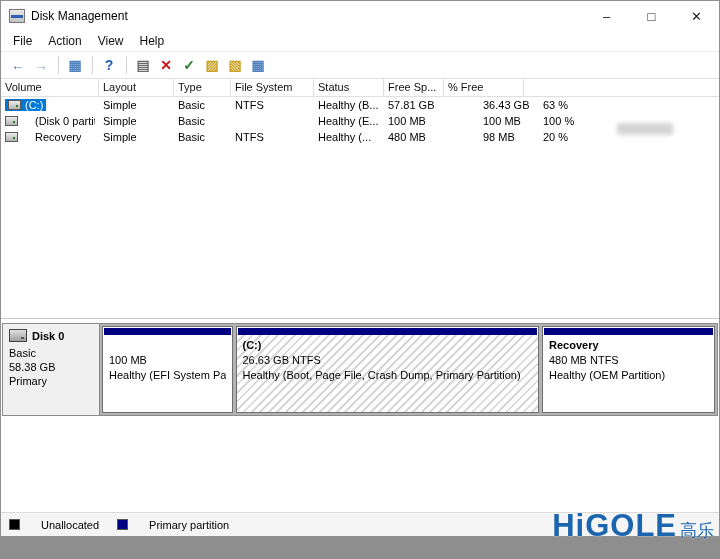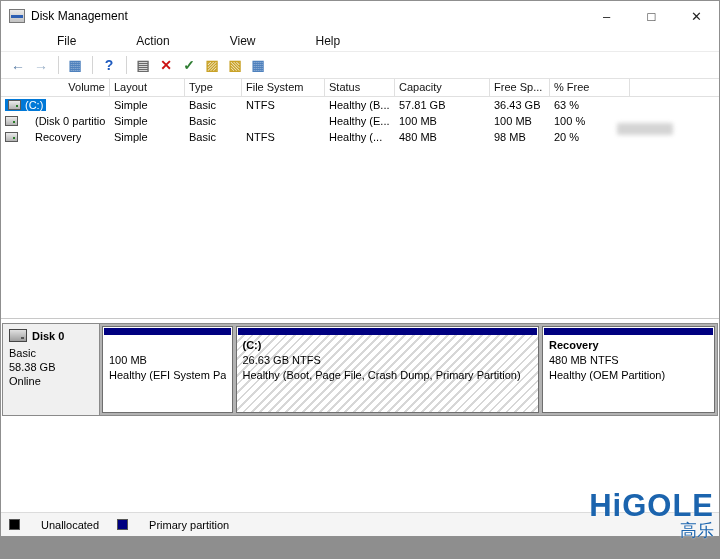--- a/index.html
+++ b/index.html
@@ -14,37 +14,37 @@
               border: 1px solid #777; background: linear-gradient(#e9e9e9, #c2c2c2); }
   .app-icon::after { content: ""; position: absolute; left: 1px; right: 1px; top: 5px; height: 3px; background: #2d5fb3; }
   .title-text { font-size: 12px; color: #000; }
   .win-controls { margin-left: auto; display: flex; height: 100%; }
   .tbtn { width: 45px; height: 100%; display: flex; align-items: center; justify-content: center;
           font-size: 13px; color: #222; cursor: default; }
 
   
   .menubar { height: 21px; display: flex; align-items: center; padding-left: 4px;
              border-bottom: 1px solid #ececec; flex: none; }
-  .menu-item { font-size: 12px; padding: 2px 8px; color: #111; margin-left: 44px; }
+  .menu-item { font-size: 12px; padding: 2px 8px; color: #111; }
 
   
   .toolbar { height: 27px; display: flex; align-items: center; padding-left: 6px;
              border-bottom: 1px solid #e2e2e2; flex: none; }
   .tool-icon { width: 22px; height: 21px; display: flex; align-items: center; justify-content: center;
                font-size: 14px; font-weight: bold; margin-right: 1px; }
   .tool-sep { width: 1px; height: 18px; background: #d4d4d4; margin: 0 5px; }
 
   
   .listview { height: 240px; position: relative; border-bottom: 1px solid #c8c8c8;
               display: flex; flex-direction: column; background: #fff; flex: none; }
   .lv-header { display: flex; height: 18px; flex: none; background: #fff; }
   .hcell { border-right: 1px solid #e0e0e0; border-bottom: 1px solid #e0e0e0;
            padding: 2px 4px 0; font-size: 11px; color: #111; overflow: hidden; white-space: nowrap; flex: none; }
   .hfill { flex: 1; border-bottom: 1px solid #e0e0e0; }
-  .c0 { width: 109px; text-align: right; } .c1 { width: 75px; } .c2 { width: 57px; } .c3 { width: 83px; }
+  .c0 { width: 98px; } .c1 { width: 75px; } .c2 { width: 57px; } .c3 { width: 83px; }
   .c4 { width: 70px; } .c5 { width: 95px; } .c6 { width: 60px; } .c7 { width: 80px; }
   .row { display: flex; height: 16px; align-items: center; }
   .cell { padding: 0 4px; font-size: 11px; color: #000; overflow: hidden; white-space: nowrap; flex: none; }
   .vol-cell { display: flex; align-items: center; }
   .vol-plain { display: flex; align-items: center; gap: 17px; overflow: hidden; }
   .vol-sel { display: flex; align-items: center; gap: 4px; padding: 0 3px; color: #fff; }
   .drv { display: inline-block; width: 13px; height: 10px; border: 1px solid #5a5a5a;
          background: linear-gradient(#ececec, #b3b3b3); position: relative; flex: none; }
   .drv::after { content: ""; position: absolute; right: 2px; bottom: 2px; width: 2px; height: 2px; background: #2a7d2a; }
   .redacted { position: absolute; top: 44px; left: 616px; width: 56px; height: 12px;
@@ -71,21 +71,21 @@
 
   
   .legend-bar { height: 24px; flex: none; background: #f5f5f5; border-top: 1px solid #dcdcdc;
                 display: flex; align-items: center; padding-left: 8px; gap: 18px; }
   .legend-item { display: flex; align-items: center; gap: 21px; }
   .legend-swatch { width: 11px; height: 11px; border: 1px solid #555; flex: none; }
   .legend-label { font-size: 11px; color: #000; }
 
   
   .watermark { position: absolute; right: 6px; bottom: 20px; display: flex; align-items: flex-end; gap: 3px;
-               color: #1b64ae; text-shadow: 0 0 2px rgba(255,255,255,.8); flex-direction: column; }
+               color: #1b64ae; text-shadow: 0 0 2px rgba(255,255,255,.8); }
   .wm-brand { font-size: 31px; font-weight: bold; line-height: .85; letter-spacing: 1px; }
   .wm-cjk { font-size: 17px; font-weight: normal; line-height: 1; }
 </style>
 </head>
 <body>
 
 <div class="screen">
   <div class="window">
 
     <div class="titlebar">
@@ -121,21 +121,20 @@
       <span class="tool-icon" style="color: rgb(79, 129, 189);">▦</span>
     </div>
 
     <div class="listview">
       <div class="lv-header">
         <div class="hcell c0">Volume</div>
         <div class="hcell c1">Layout</div>
         <div class="hcell c2">Type</div>
         <div class="hcell c3">File System</div>
         <div class="hcell c4">Status</div>
-        <div class="hcell c5">Capacity</div>
         <div class="hcell c6">Free Sp...</div>
         <div class="hcell c7">% Free</div>
         <div class="hfill"></div>
       </div>
 
       <div class="row">
         <div class="cell c0 vol-cell">
           <span class="vol-sel" style="background: rgb(0, 120, 215);">
             <span class="drv"></span>
             <span>(C:)</span>
@@ -187,21 +186,21 @@
 
     <div class="graph-pane">
       <div class="disk-row">
         <div class="disk-info">
           <div class="disk-info-head">
             <span class="hdd"></span>
             <span class="disk-name">Disk 0</span>
           </div>
           <div class="disk-line">Basic</div>
           <div class="disk-line">58.38 GB</div>
-          <div class="disk-line">Online</div>
+          <div class="disk-line">Primary</div>
         </div>
         <div class="parts">
           <div class="part p1">
             <div class="part-head" style="background: rgb(0, 0, 128);"></div>
             <div class="part-body">
               <div class="pline b"></div>
               <div class="pline">100 MB</div>
               <div class="pline">Healthy (EFI System Pa</div>
             </div>
           </div>

